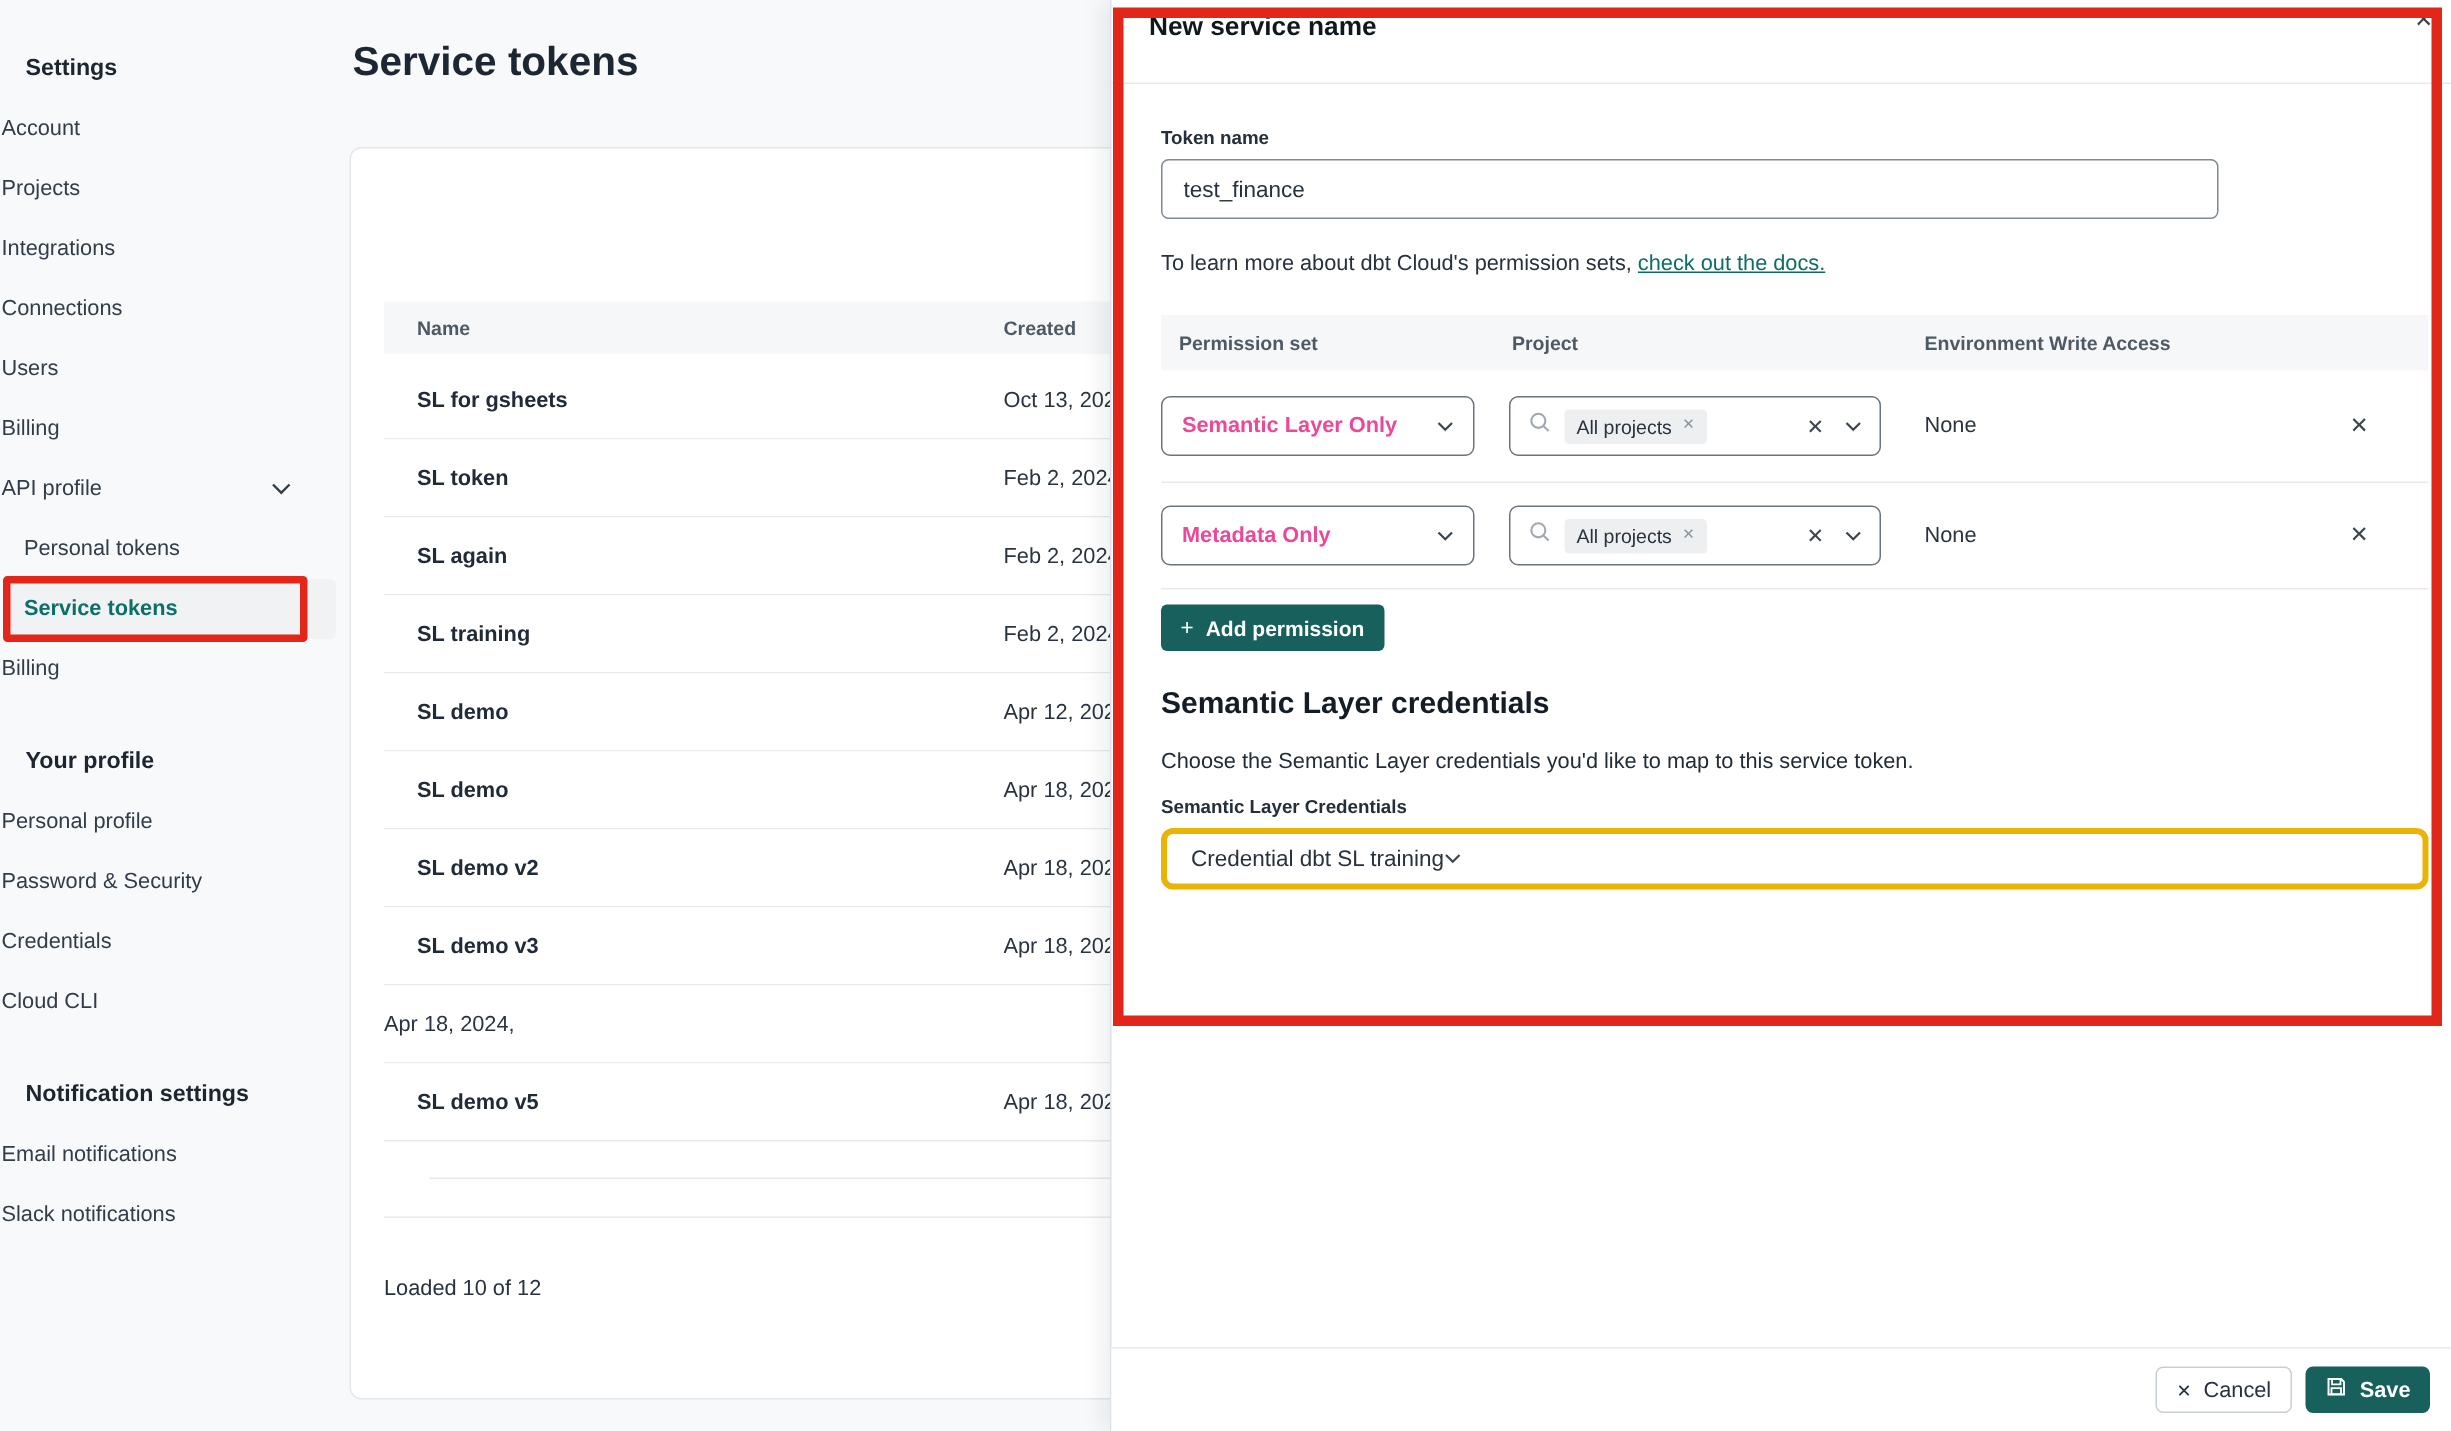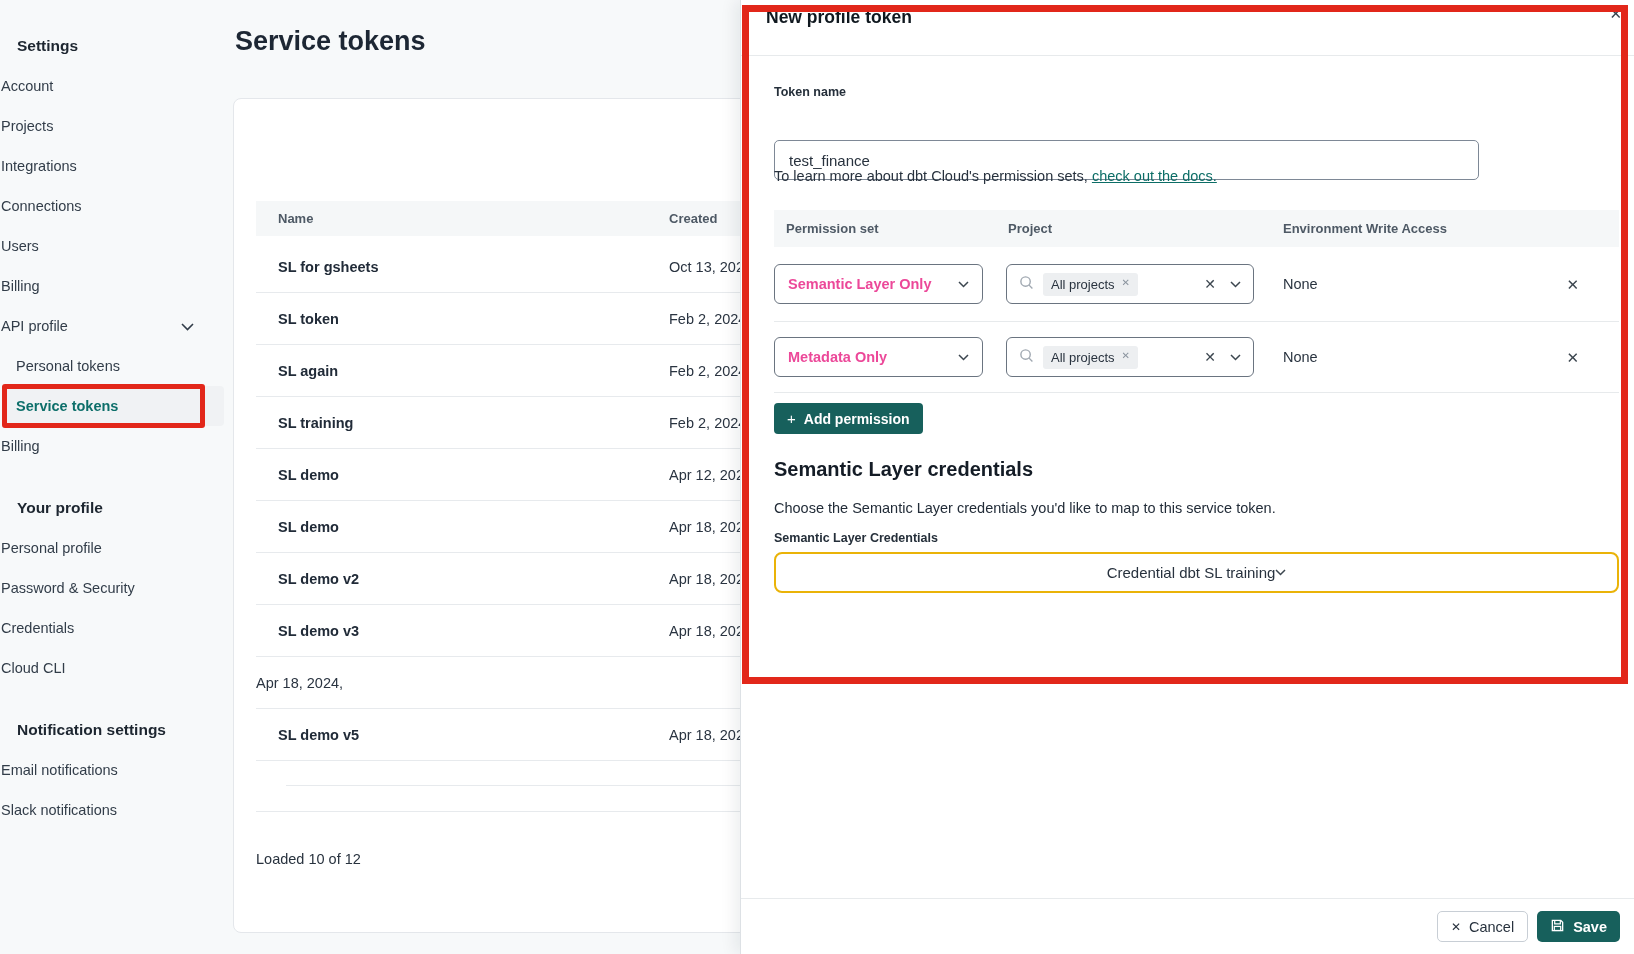--- a/index.html
+++ b/index.html
@@ -88,21 +88,21 @@
   .drawer-close {
     position: absolute; right: 12px; top: 6px; font-size: 15px; color: #3a444e;
     cursor: pointer; line-height: 1;
   }
   .drawer-hdiv { position: absolute; left: 0; right: 0; top: 55px; border-top: 1px solid #e7eaec; }
   .field-label { font-size: 12.5px; font-weight: 700; color: #252f3a; }
   .lbl-token { position: absolute; left: 33px; top: 85px; }
   .token-input {
     position: absolute; left: 33px; top: 106px; width: 705px; height: 40px;
     border: 1px solid #7e8896; border-radius: 5px; font-family: inherit;
-    font-size: 15px; color: #28323e; padding: 0 14px; outline: none; background:#fff;margin-top:34px;
+    font-size: 15px; color: #28323e; padding: 0 14px; outline: none; background:#fff;
   }
   .docs-line { position: absolute; left: 33px; top: 168px; font-size: 14.5px; color: #28323e; }
   .docs-line a { color: #0c6d66; text-decoration: underline; cursor: pointer; }
   
   .perm-grid { position: absolute; left: 33px; top: 210px; width: 845px; }
   .perm-head {
     height: 37px; background: #f5f7f8; display: flex; align-items: center;
     font-size: 13px; font-weight: 700; color: #4e5965;
   }
   .ph-set { width: 234px; padding-left: 12px; }
@@ -142,22 +142,22 @@
     background: #17605c; color: #fff; border: none; border-radius: 4px;
     display: inline-flex; align-items: center; padding: 0 13px; cursor: pointer;
     font-family: inherit; font-size: 14px; font-weight: 700;
   }
   .btn-add .plus { font-size: 15px; font-weight: 400; margin-right: 8px; }
   .sl-heading { position: absolute; left: 33px; top: 458px; font-size: 20px; font-weight: 700; color: #141c26; }
   .sl-desc { position: absolute; left: 33px; top: 500px; font-size: 14.5px; color: #222c38; }
   .lbl-cred { position: absolute; left: 33px; top: 531px; }
   .cred-select {
     position: absolute; left: 33px; top: 552px; width: 845px; height: 41px;
-    border: 2px solid #eab308; border-radius: 8px; background: #fff;
-    display: flex; align-items: center; justify-content: center;
+    border: 4px solid #eab308; border-radius: 8px; background: #fff;
+    display: flex; align-items: center; justify-content: flex-start;
     padding: 0 16px; cursor: pointer;
   }
   .cred-select .sel-txt { font-size: 15px; color: #28323e; }
   .red-box {
     position: absolute; left: 1px; top: 5px; width: 886px; height: 679px;
     border: 7px solid #e2271a; pointer-events: none; z-index: 20;
   }
   .drawer-footer {
     position: absolute; left: 0; right: 0; bottom: 0; height: 56px;
     border-top: 1px solid #e7eaec; background: #fff;
@@ -265,21 +265,21 @@
       <div class="tcell created">Apr 18, 2024,</div>
     </div>
     <div class="ghost-row-short"></div>
     <div class="ghost-row-full"></div>
   </div>
 
   <div class="load-status">Loaded 10 of 12</div>
 </section>
 
 <aside class="drawer">
-  <div class="drawer-title">New profile token</div>
+  <div class="drawer-title">New service name</div>
   <div class="drawer-close">✕</div>
   <div class="drawer-hdiv"></div>
 
   <div class="field-label lbl-token">Token name</div>
   <input class="token-input" type="text" value="test_finance" style="">
 
   <div class="docs-line"><span>To learn more about dbt Cloud's permission sets, </span><a>check out the docs.</a></div>
 
   <div class="perm-grid">
     <div class="perm-head">

